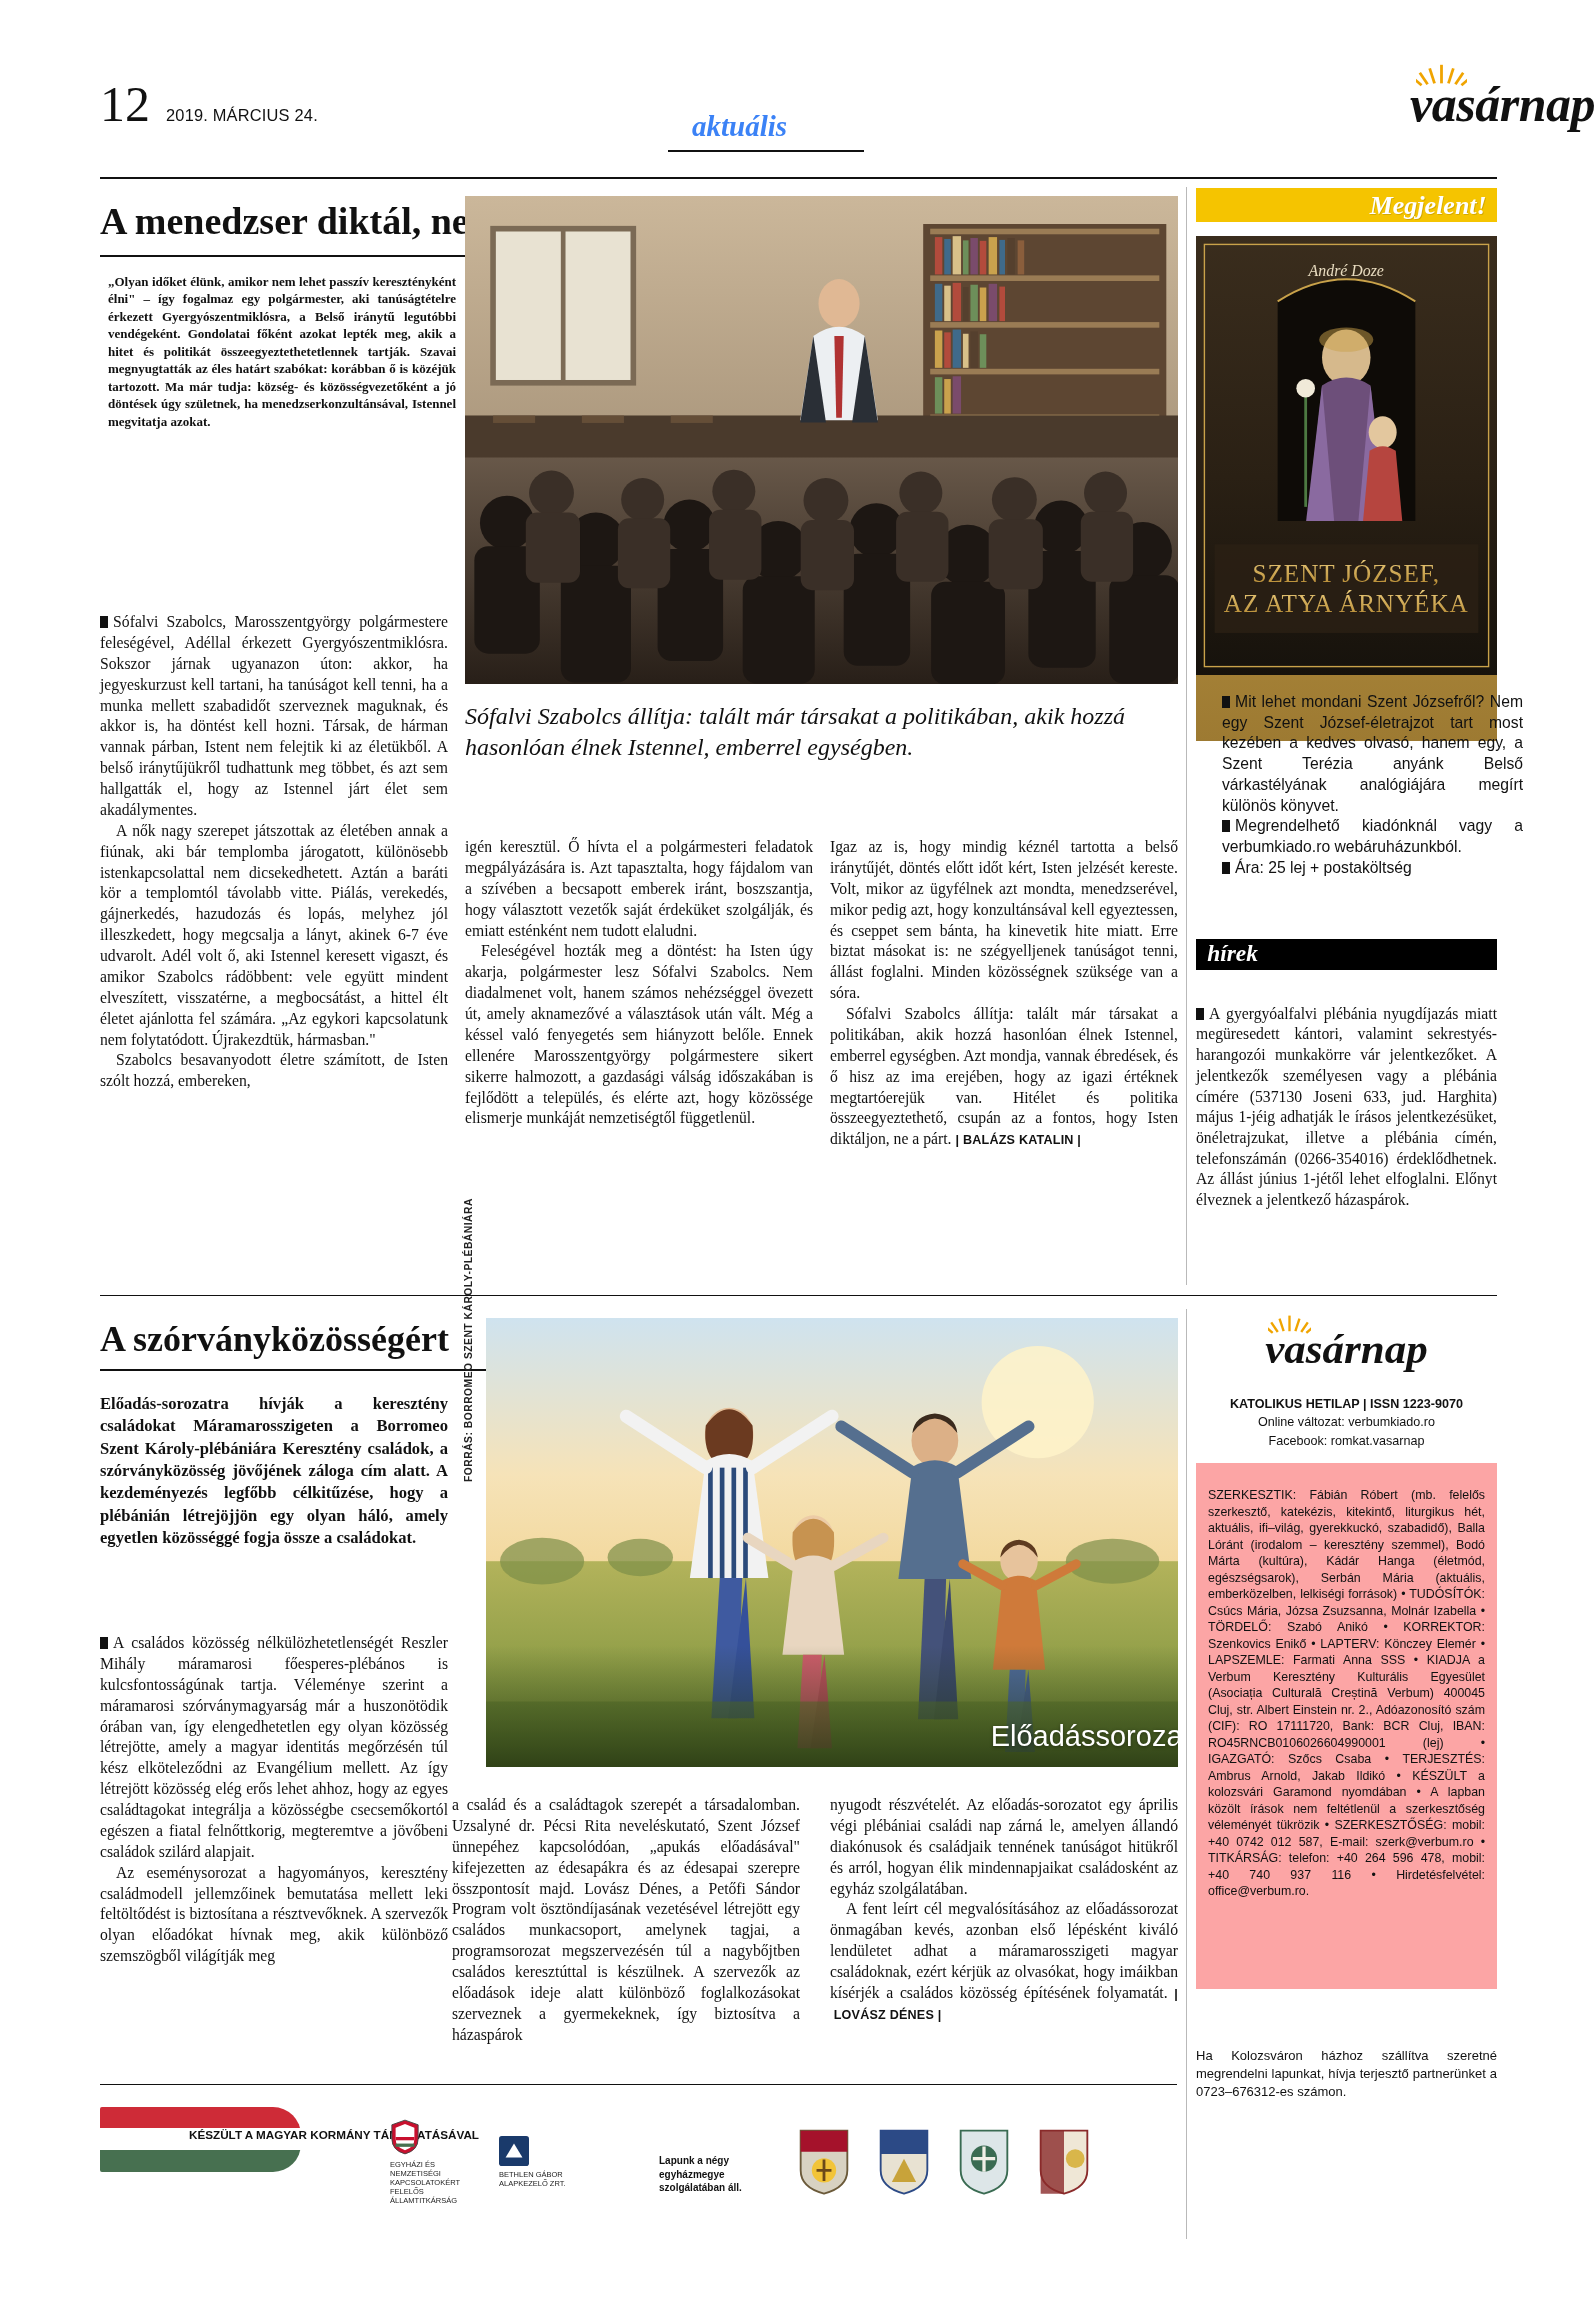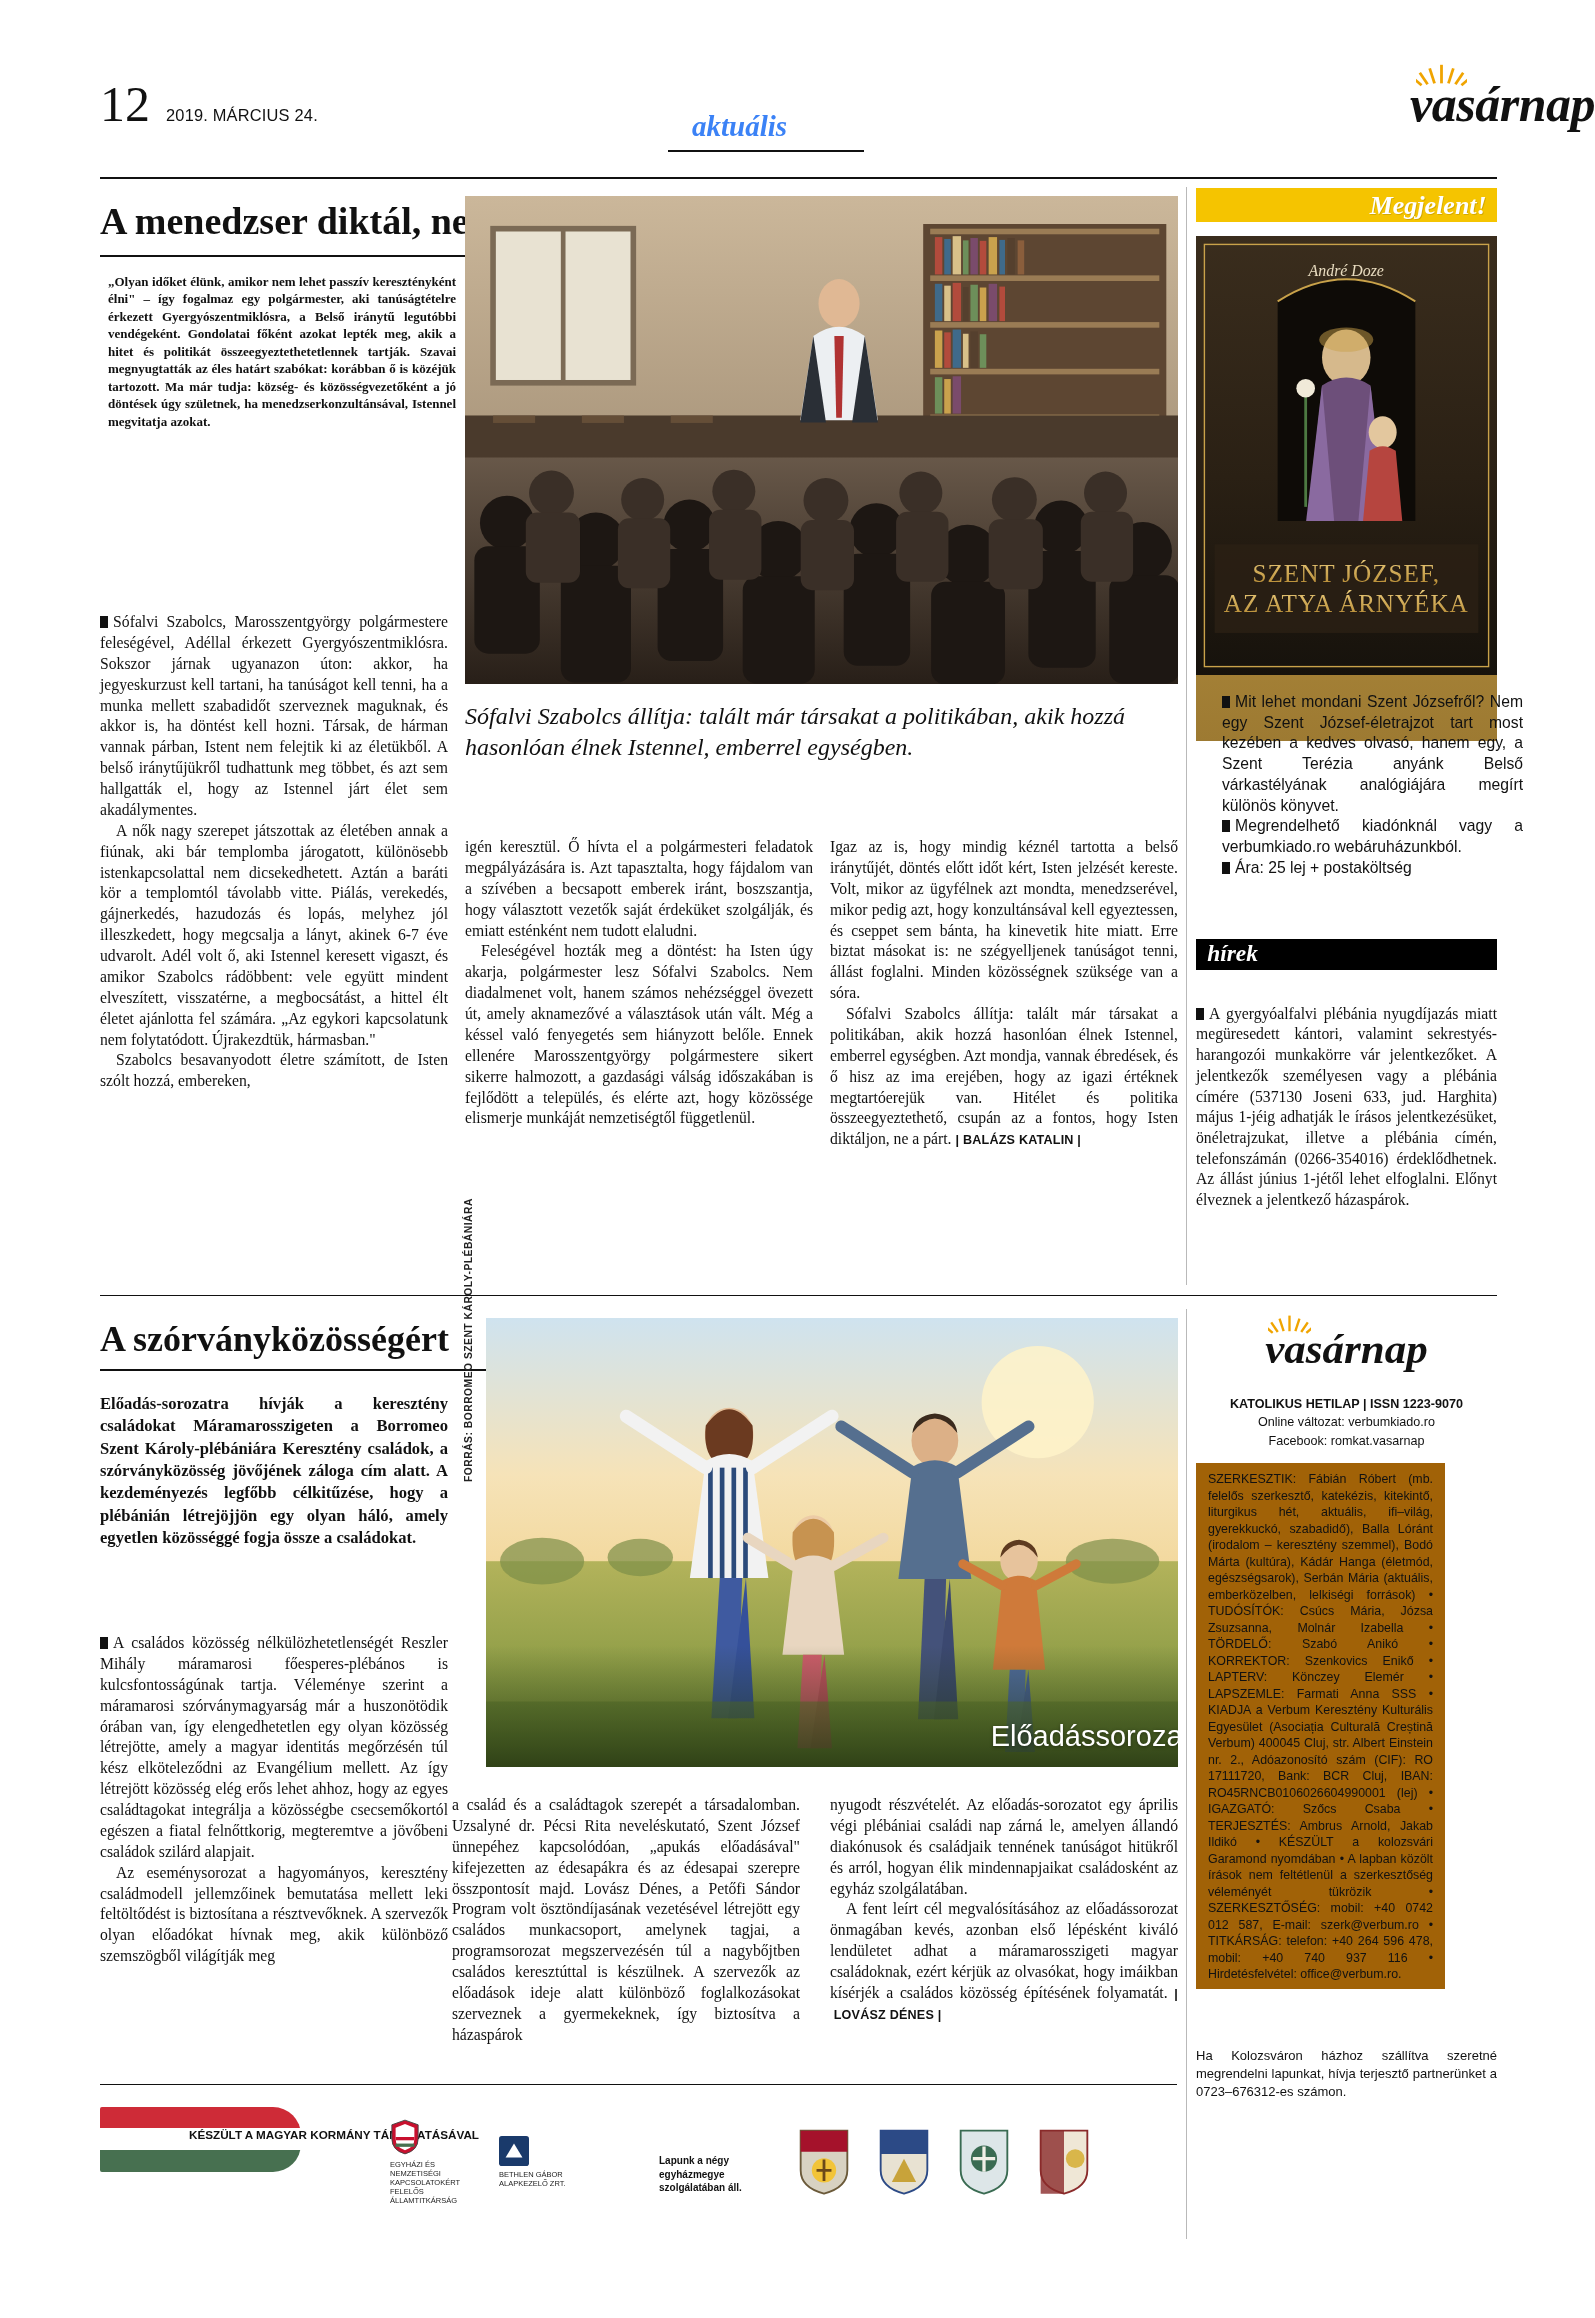--- a/index.html
+++ b/index.html
@@ -174,22 +174,22 @@
   .rail2-logo { position: absolute; left: 1196px; top: 1327px; width: 301px; text-align: center; }
   .rail2-logo .logo-word2 {
     font-family: "Liberation Serif", serif; font-style: italic; font-weight: bold;
     font-size: 43px; color: #111; line-height: 1;
   }
   .rail2-info {
     position: absolute; left: 1196px; top: 1395px; width: 301px; text-align: center;
     font-family: "Liberation Sans", sans-serif; font-size: 12.6px; line-height: 1.45; color: #111;
   }
   .rail2-box {
-    position: absolute; left: 1196px; top: 1463px; width: 249px; height: 526px;
-    background: #a16207; padding: 8px 12px;
+    position: absolute; left: 1196px; top: 1463px; width: 301px; height: 526px;
+    background: #fca5a5; padding: 24px 12px;
     font-family: "Liberation Sans", sans-serif; font-size: 12.4px; line-height: 1.33;
     text-align: justify; color: #111;
   }
   .rail2-note {
     position: absolute; left: 1196px; top: 2047px; width: 301px;
     font-family: "Liberation Sans", sans-serif; font-size: 13px; line-height: 1.4; text-align: justify;
   }
 
   
   .hr-foot { position: absolute; left: 100px; top: 2084px; width: 1077px; height: 1.4px; background: #111; }

